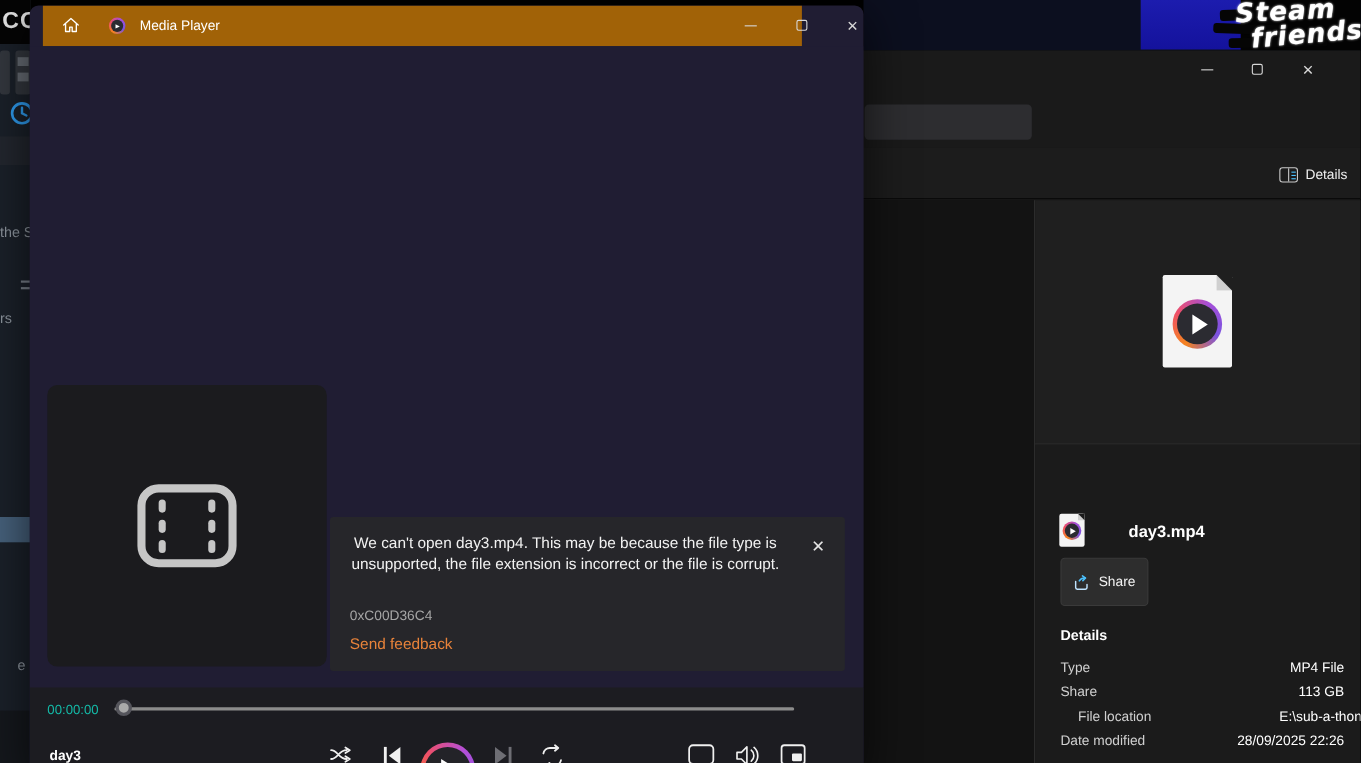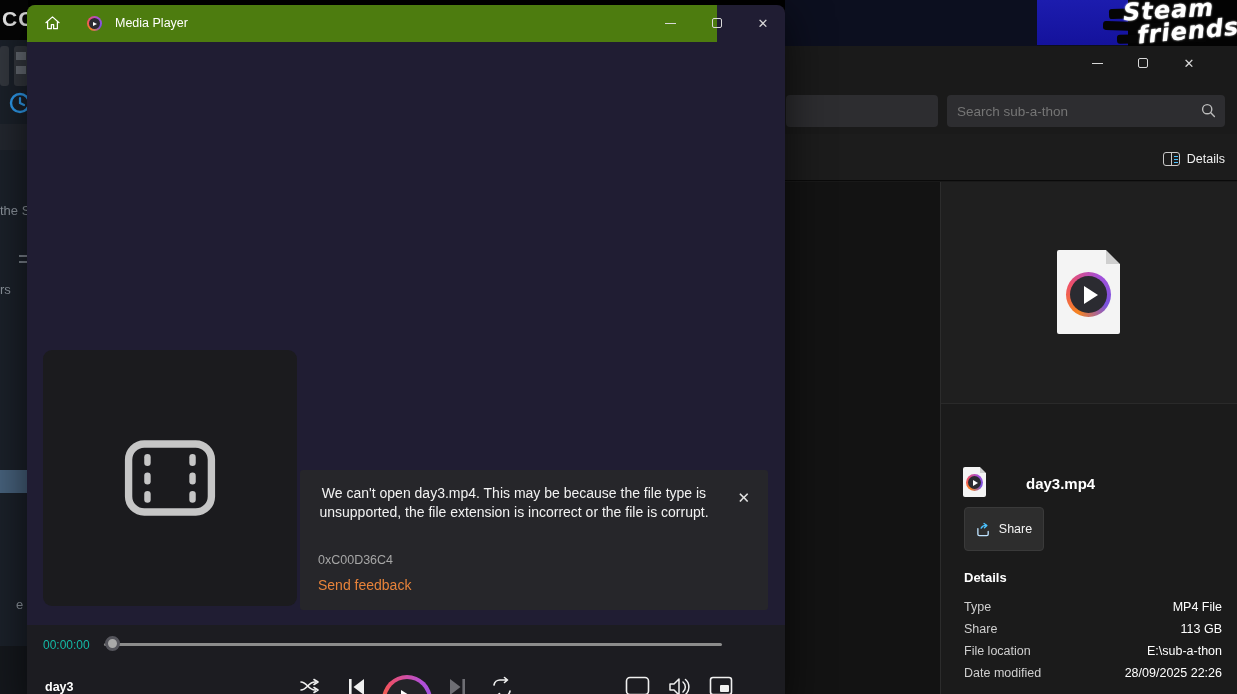--- a/index.html
+++ b/index.html
@@ -66,21 +66,21 @@
   .pane-file-name { position:absolute; left:63px; top:8px; color:#fff; font-weight:bold; font-size:15px; white-space:nowrap; }
   .btn { position:absolute; background:#2d2d2d; border:1px solid #3a3a3a; border-radius:4px; display:flex; align-items:center; justify-content:center; gap:8px; color:#f2f2f2; font-size:12.5px; }
   .share-btn { left:23px; top:325px; width:80px; height:44px;text-align:center; }
   .pane-details-head { left:23px; top:388px; color:#fff; font-weight:bold; font-size:13px; }
   .meta-row { position:absolute; left:23px; width:258px; height:15px; font-size:12.5px; }
   .meta-row .lbl { position:absolute; left:0; color:#cfcfcf; white-space:nowrap; }
   .meta-row .val { position:absolute; right:0; color:#fff; white-space:nowrap; text-align:right; }
 
   
   .mp { left:27px; top:5px; width:758px; height:700px; border-radius:8px 8px 0 0; background:#201d33; box-shadow:0 10px 45px rgba(0,0,0,.65); overflow:hidden; }
-  .mp-titlebar { left:0; top:0; width:690px; height:37px; background:#4d7c0f; }
+  .mp-titlebar { left:12px; top:0; width:690px; height:37px; background:#a16207; }
   .mp-home { left:8px; top:3px; width:34px; height:30px; display:flex; align-items:center; justify-content:center; border-radius:4px; }
   .mp-logo { left:60px; top:11px; width:15px; height:15px; }
   .mp-title { left:88px; top:11px; color:#fff; font-size:12.5px; }
   .mp-video { left:0; top:37px; width:758px; height:583px; background:#201d33; }
   .thumb-card { left:16px; top:345px; width:254px; height:256px; background:#1b1b1e; border-radius:9px; display:flex; align-items:center; justify-content:center; }
   .toast { left:273px; top:461px; width:468px; height:140px; background:#26262a; border-radius:3px; padding:15px 18px; }
   .toast-msg { position:absolute; left:18px; top:14px; width:392px; color:#f2f2f2; font-size:14px; line-height:1.33; }
   .toast-close { position:absolute; right:18px; top:20px; color:#e4e4e4; font-size:15px; line-height:1; }
   .toast-code { position:absolute; left:18px; top:83px; color:#a6a6a6; font-size:12.5px; }
   .toast-feedback { position:absolute; left:18px; top:107px; color:#e8833a; font-size:14px; }
@@ -140,29 +140,20 @@
       <div class="win-btn" style="right:125px;top:5px;">
           <span class="glyph-min"></span>
         </div>
       <div class="win-btn" style="right:79px;top:5px;">
           <span class="glyph-max"></span>
         </div>
       <div class="win-btn glyph-close" style="right:33px;top:5px;">✕</div>
     </div>
     <div class="abs ex-addr-row">
       <div class="abs ex-addressbar"></div>
-      <div class="abs ex-search">
-        <input value="" placeholder="Search sub-a-thon" style="">
-        <span class="search-ico">
-          <svg width="15" height="15" viewBox="0 0 15 15">
-              <circle cx="6.2" cy="6.2" r="4.6" fill="none" stroke="#bdbdbd" stroke-width="1.4"></circle>
-              <path d="M9.8 9.8 L13.4 13.4" stroke="#bdbdbd" stroke-width="1.4" stroke-linecap="round"></path>
-            </svg>
-        </span>
-      </div>
     </div>
     <div class="abs ex-toolbar">
       <div class="details-toggle">
         <span class="dt-icon">
           <span class="split"></span>
           <span class="ln" style="top:3px;"></span>
             <span class="ln" style="top:6px;"></span>
             <span class="ln" style="top:9px;"></span>
         </span>
         <span>Details</span>
@@ -207,21 +198,21 @@
       <div class="abs pane-details-head">Details</div>
 
       <div class="meta-row" style="top:418px;">
         <span class="lbl">Type</span>
         <span class="val">MP4 File</span>
       </div>
       <div class="meta-row" style="top:440px;">
         <span class="lbl">Share</span>
         <span class="val">113 GB</span>
       </div>
-      <div class="meta-row" style="top:462px;">
+      <div class="meta-row" style="top:462px;margin-left:16px;">
         <span class="lbl">File location</span>
         <span class="val">E:\sub-a-thon</span>
       </div>
       <div class="meta-row" style="top:484px;">
         <span class="lbl">Date modified</span>
         <span class="val">28/09/2025 22:26</span>
       </div>
 
     </div>
   </div>

